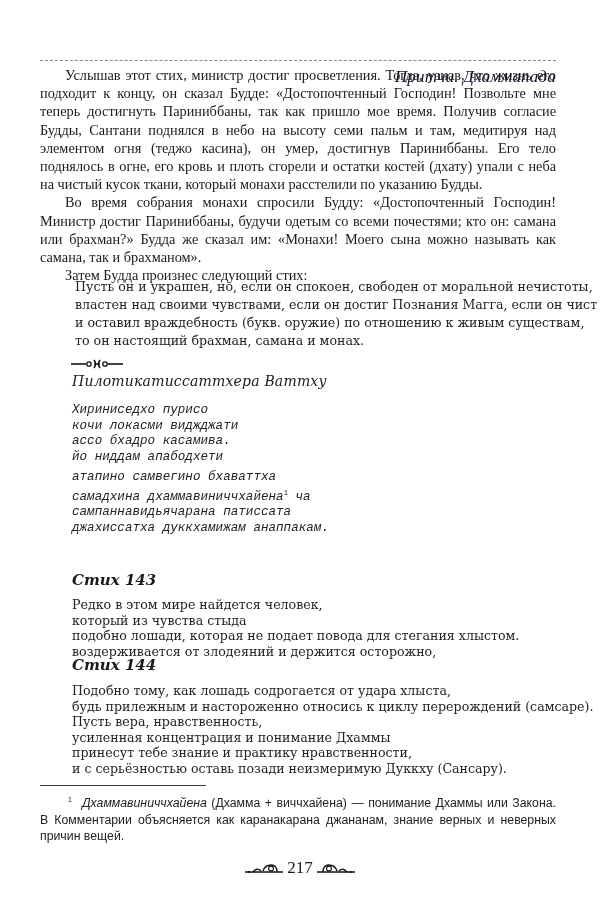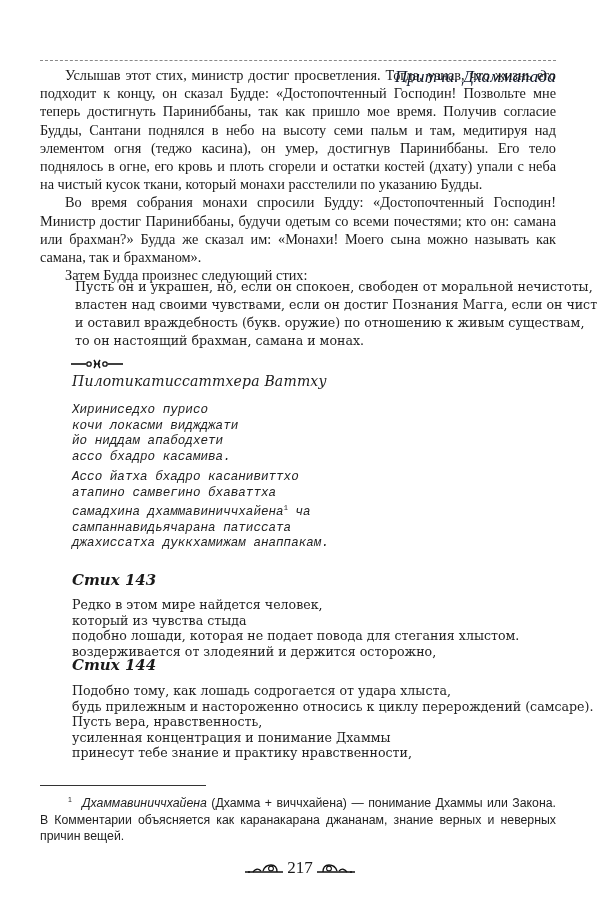--- a/index.html
+++ b/index.html
@@ -175,26 +175,25 @@
   <line x1="23" y1="5" x2="29" y2="5" stroke="#111" stroke-width="1.4"></line>
   <circle cx="34" cy="5" r="2.2" fill="none" stroke="#111" stroke-width="1.3"></circle>
   <line x1="37" y1="5" x2="52" y2="5" stroke="#111" stroke-width="1.6"></line>
 </svg>
 
 <div class="section-title">Пилотикатиссаттхера Ваттху</div>
 
 <div class="pali pali-1">
   <div>Хириниседхо пурисо</div>
   <div>кочи локасми виджджати</div>
+  <div>ассо бхадро касамива.</div>
   <div>йо ниддам апабодхети</div>
-  <div>ассо бхадро касамива.</div>
 </div>
 
 <div class="pali pali-2">
-  <div>Ассо йатха бхадро касанивиттхо</div>
   <div>атапино самвегино бхаваттха</div>
   <div><span>самадхина дхаммавиниччхайена</span><sup>1</sup><span> ча</span></div>
   <div>сампаннавидьячарана патиссата</div>
   <div>джахиссатха дуккхамижам анаппакам.</div>
 </div>
 
 <div class="stanza-title stanza-143">Стих 143</div>
 <div class="stanza-text st-143">
   <div>Редко в этом мире найдется человек,</div>
   <div>который из чувства стыда</div>
@@ -202,20 +201,21 @@
   <div>воздерживается от злодеяний и держится осторожно,</div>
 </div>
 
 <div class="stanza-title stanza-144">Стих 144</div>
 <div class="stanza-text st-144">
   <div>Подобно тому, как лошадь содрогается от удара хлыста,</div>
   <div>будь прилежным и настороженно относись к циклу перерождений (самсаре).</div>
   <div>Пусть вера, нравственность,</div>
   <div>усиленная концентрация и понимание Дхаммы</div>
   <div>принесут тебе знание и практику нравственности,</div>
+  <div>и с серьёзностью оставь позади неизмеримую Дуккху (Сансару).</div>
 </div>
 
 <div class="fn-rule"></div>
 <div class="footnote"><sup class="fn-mark">1</sup><span class="fn-term">Дхаммавиниччхайена</span><span> (Дхамма + виччхайена) — понимание Дхаммы или Закона. В Комментарии объясняется как каранакарана джананам, знание верных и неверных причин вещей.</span></div>
 
 <div class="folio">
   <svg class="orn" viewBox="0 0 38 14">
     <line x1="0" y1="12" x2="38" y2="12" stroke="#111" stroke-width="1.3"></line>
     <path d="M8 12 Q12 7 16 11 M18 11 Q20 5 26 5 Q32 5 32 12" fill="none" stroke="#111" stroke-width="1.3"></path>
     <circle cx="26" cy="8.5" r="2.4" fill="none" stroke="#111" stroke-width="1.1"></circle>

